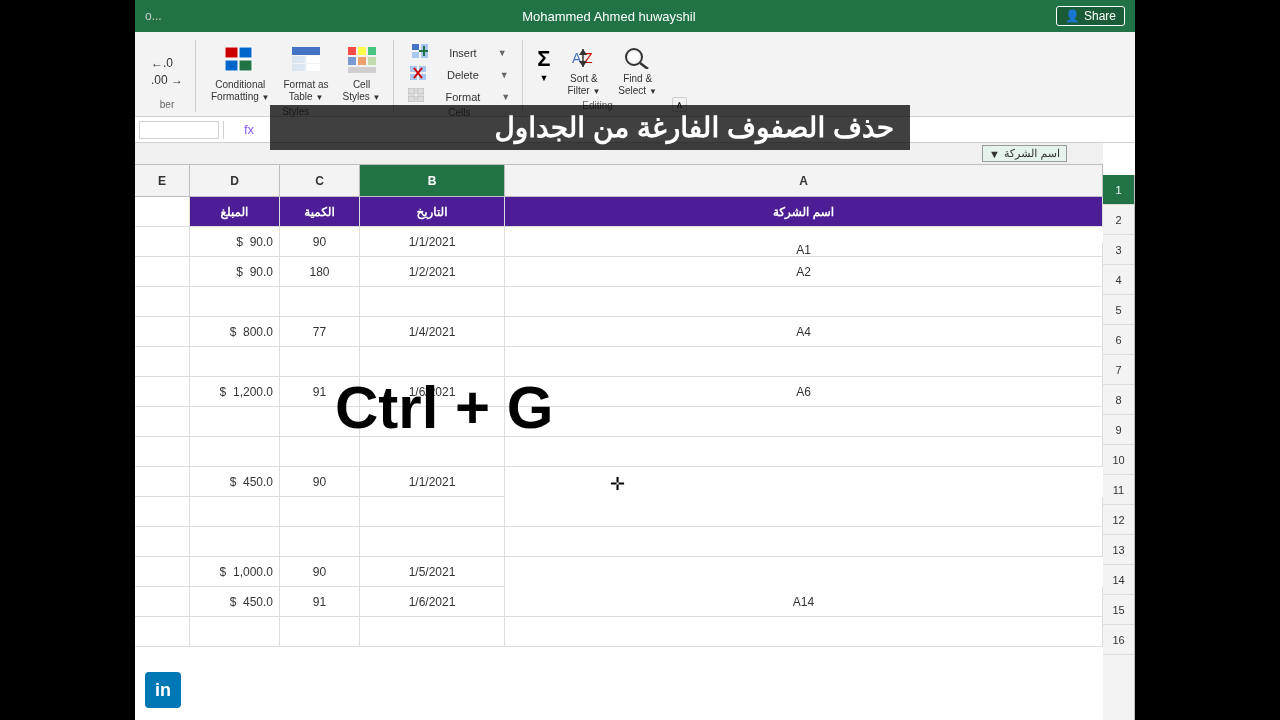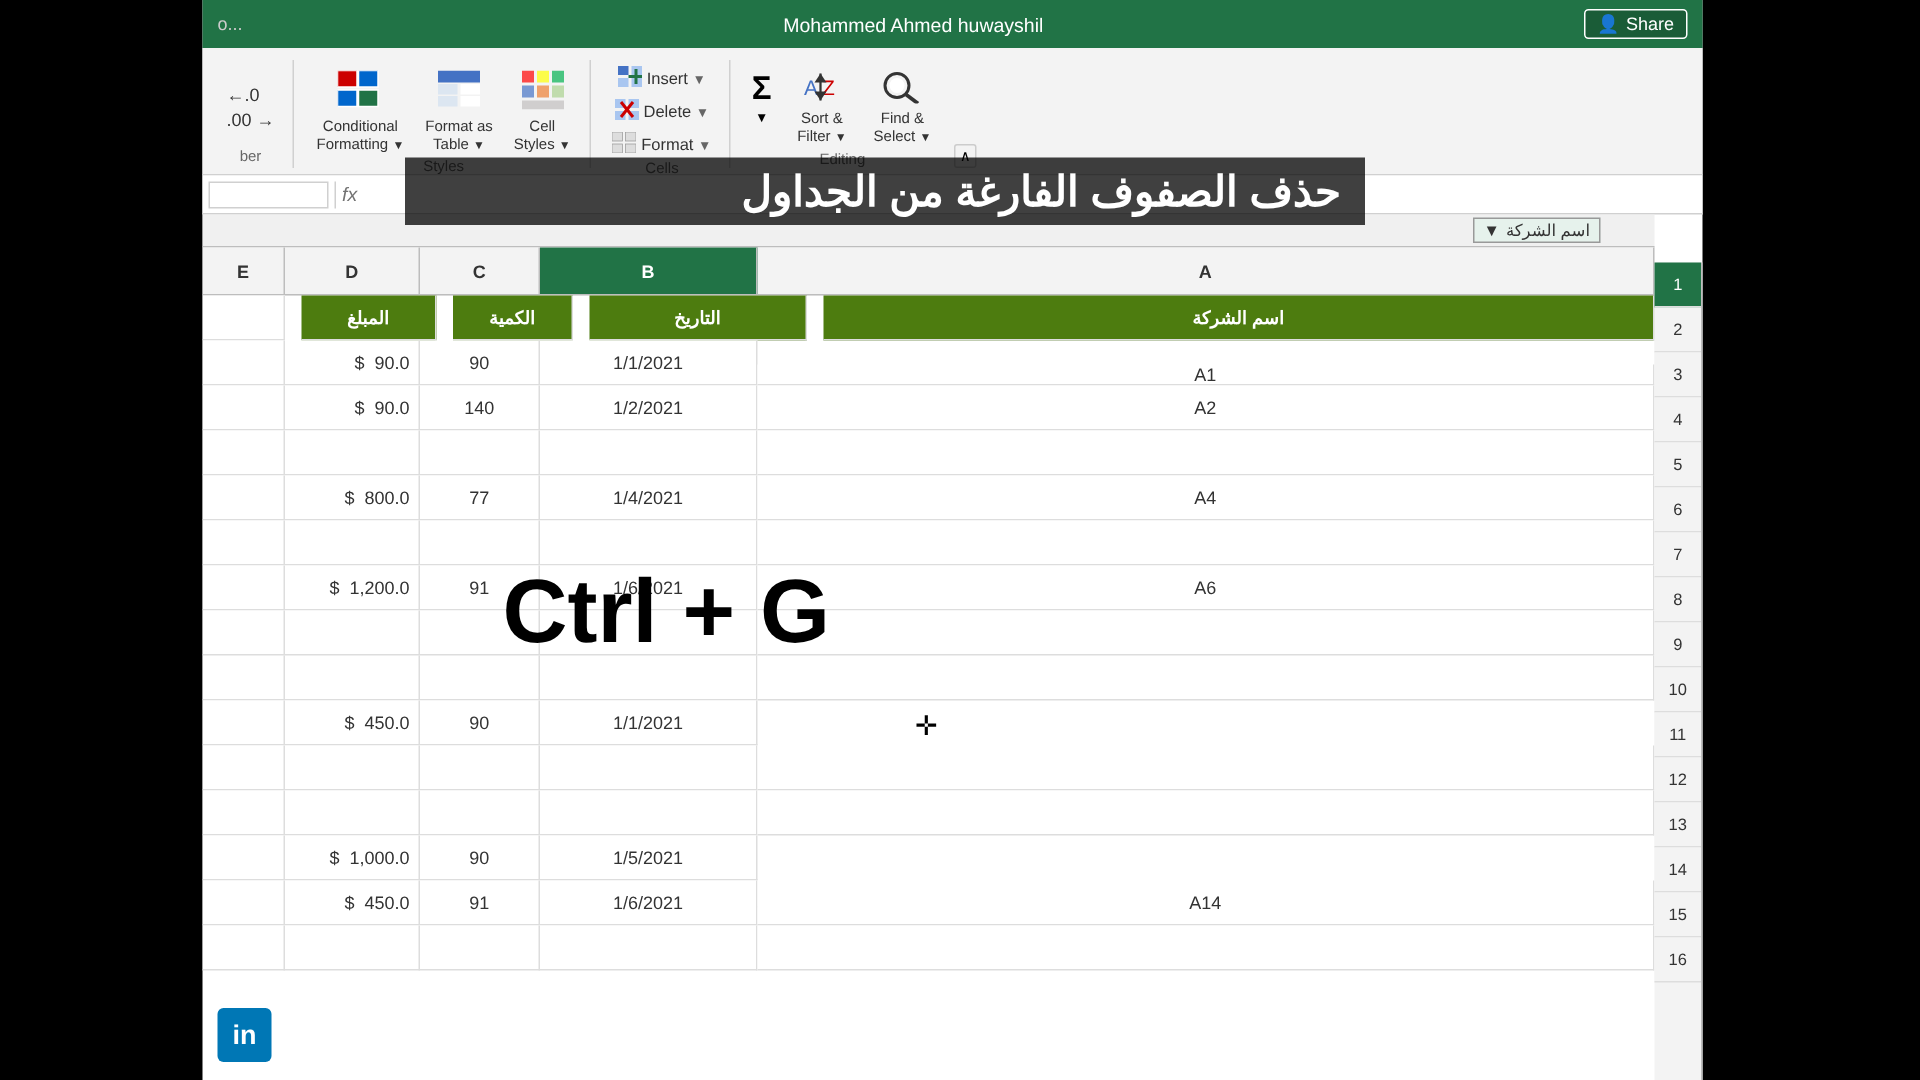--- a/index.html
+++ b/index.html
@@ -134,21 +134,21 @@
 
     .ribbon-btn-small {
       display: flex;
       flex-direction: row;
       align-items: center;
       cursor: pointer;
       padding: 2px 4px;
       border-radius: 3px;
       font-size: 11px;
       color: #333;
-      gap: 3px;
+      gap: 21px;
       white-space: nowrap;
     }
     .ribbon-btn-small .dropdown-arrow { font-size: 9px; color: #666; }
 
     
     .banner {
       position: absolute;
       top: 105px;
       left: 135px;
       width: 640px;
@@ -178,23 +178,23 @@
       background: #fff;
       font-size: 12px;
       padding: 1px 4px;
     }
     .formula-bar-divider {
       width: 1px;
       height: 18px;
       background: #d0d0d0;
     }
     .formula-bar-fx {
-      color: #737373;
-      font-style: italic;
+      color: #8b5cf6;
       font-size: 13px;
+      margin-left: 16px;
     }
     .formula-bar-input {
       flex: 1;
       border: none;
       font-size: 12px;
       outline: none;
     }
 
     
     .sheet-area {
@@ -278,26 +278,25 @@
       border-bottom: 1px solid #ddd;
       display: flex;
       align-items: center;
       padding: 0 6px;
       font-size: 12px;
       color: #333;
       background: #fff;
       overflow: hidden;
     }
     .data-cell.header-cell {
-      background: #4d7c0f;
+      background: #4c1d95;
       color: #fff;
       font-weight: bold;
       justify-content: center;
       direction: rtl;
-      margin-left: 11px;
     }
     .data-cell.empty {
       background: #fff;
     }
     .data-cell.right-align {
       justify-content: flex-end;
     }
     .data-cell.center-align {
       justify-content: center;
     }
@@ -600,21 +599,21 @@
           <div class="data-cell col-e empty"></div>
           <div class="data-cell col-d right-align">$&nbsp;&nbsp;90.0</div>
           <div class="data-cell col-c center-align">90</div>
           <div class="data-cell col-b center-align">1/1/2021</div>
           <div class="data-cell col-a center-align" style="flex:1;margin-top:16px;">A1</div>
         </div>
 
         <div class="data-row">
           <div class="data-cell col-e empty"></div>
           <div class="data-cell col-d right-align">$&nbsp;&nbsp;90.0</div>
-          <div class="data-cell col-c center-align">140</div>
+          <div class="data-cell col-c center-align">180</div>
           <div class="data-cell col-b center-align">1/2/2021</div>
           <div class="data-cell col-a center-align" style="flex:1;">A2</div>
         </div>
 
         <div class="data-row">
           <div class="data-cell col-e empty"></div>
           <div class="data-cell col-d empty"></div>
           <div class="data-cell col-c empty"></div>
           <div class="data-cell col-b empty"></div>
           <div class="data-cell col-a empty" style="flex:1;"></div>

